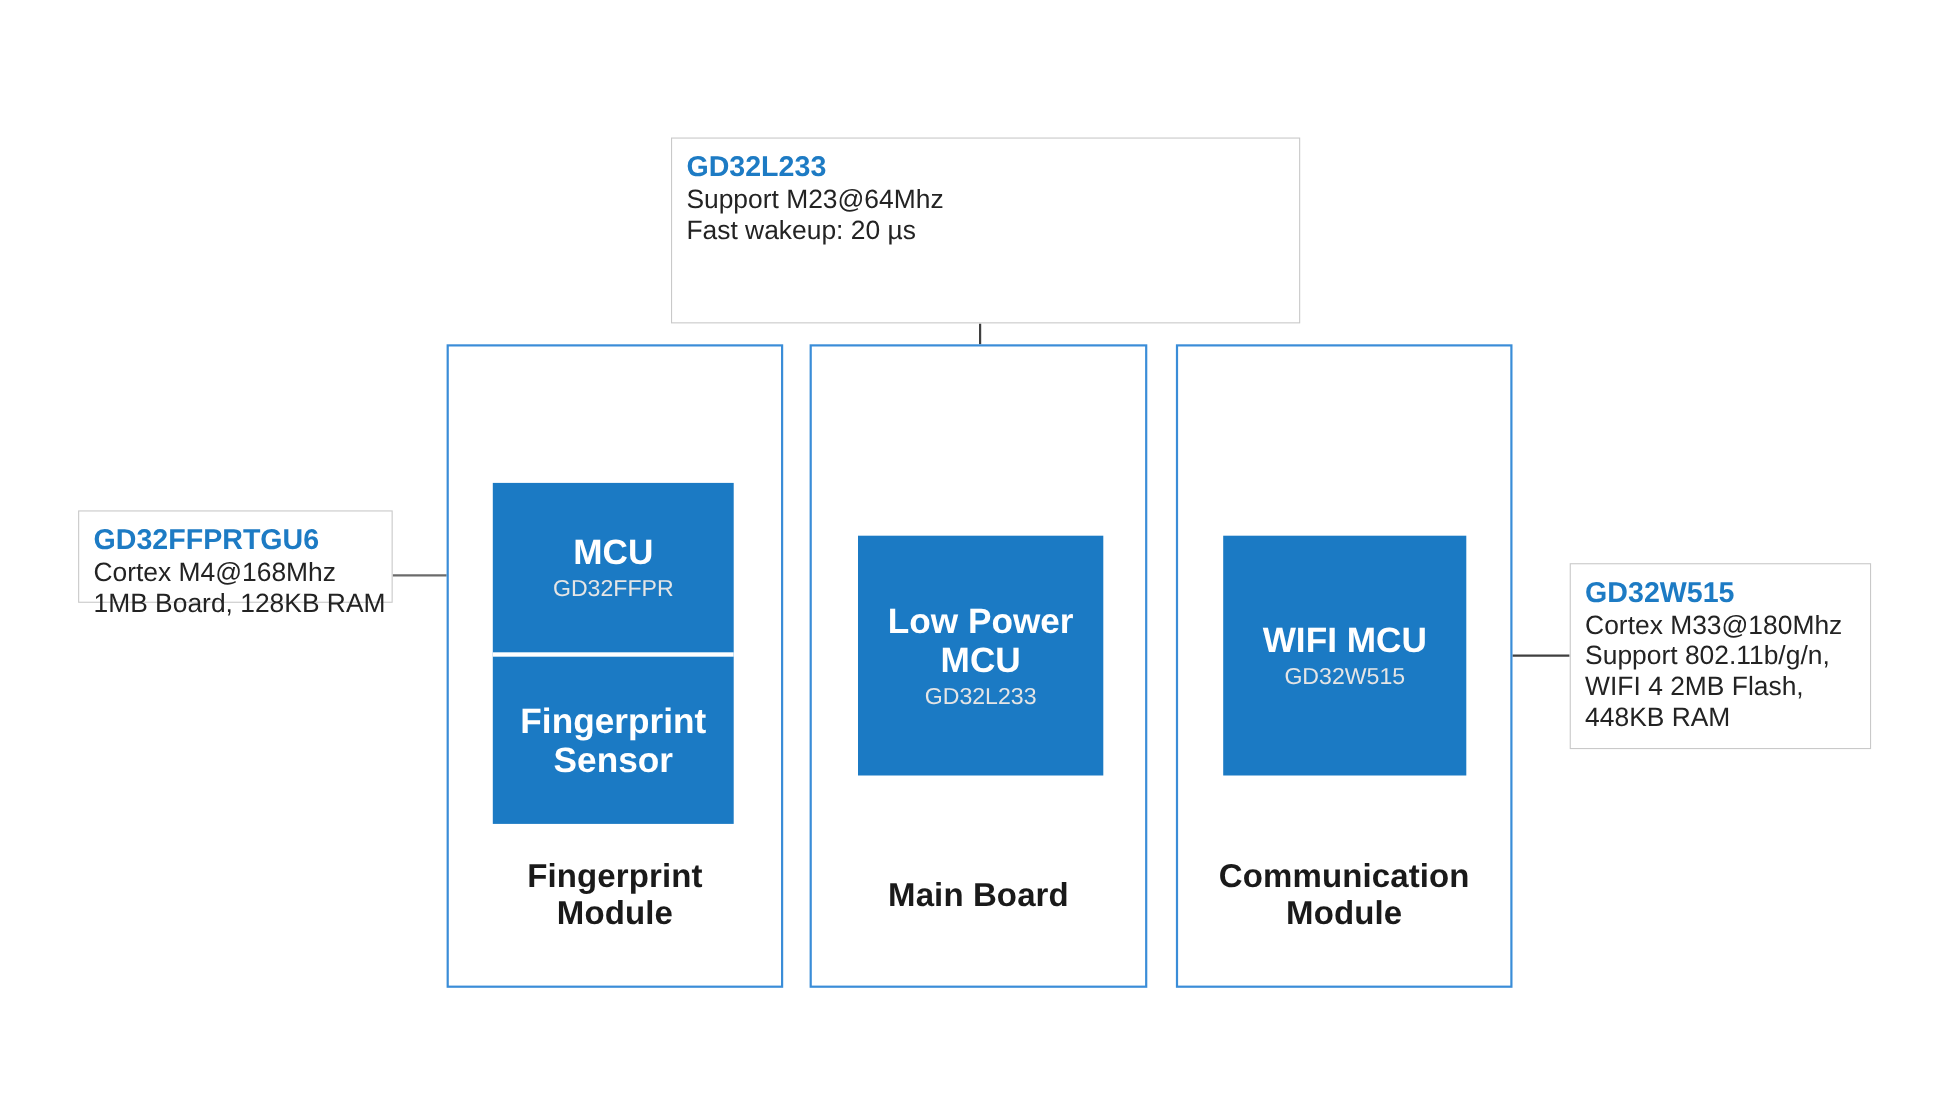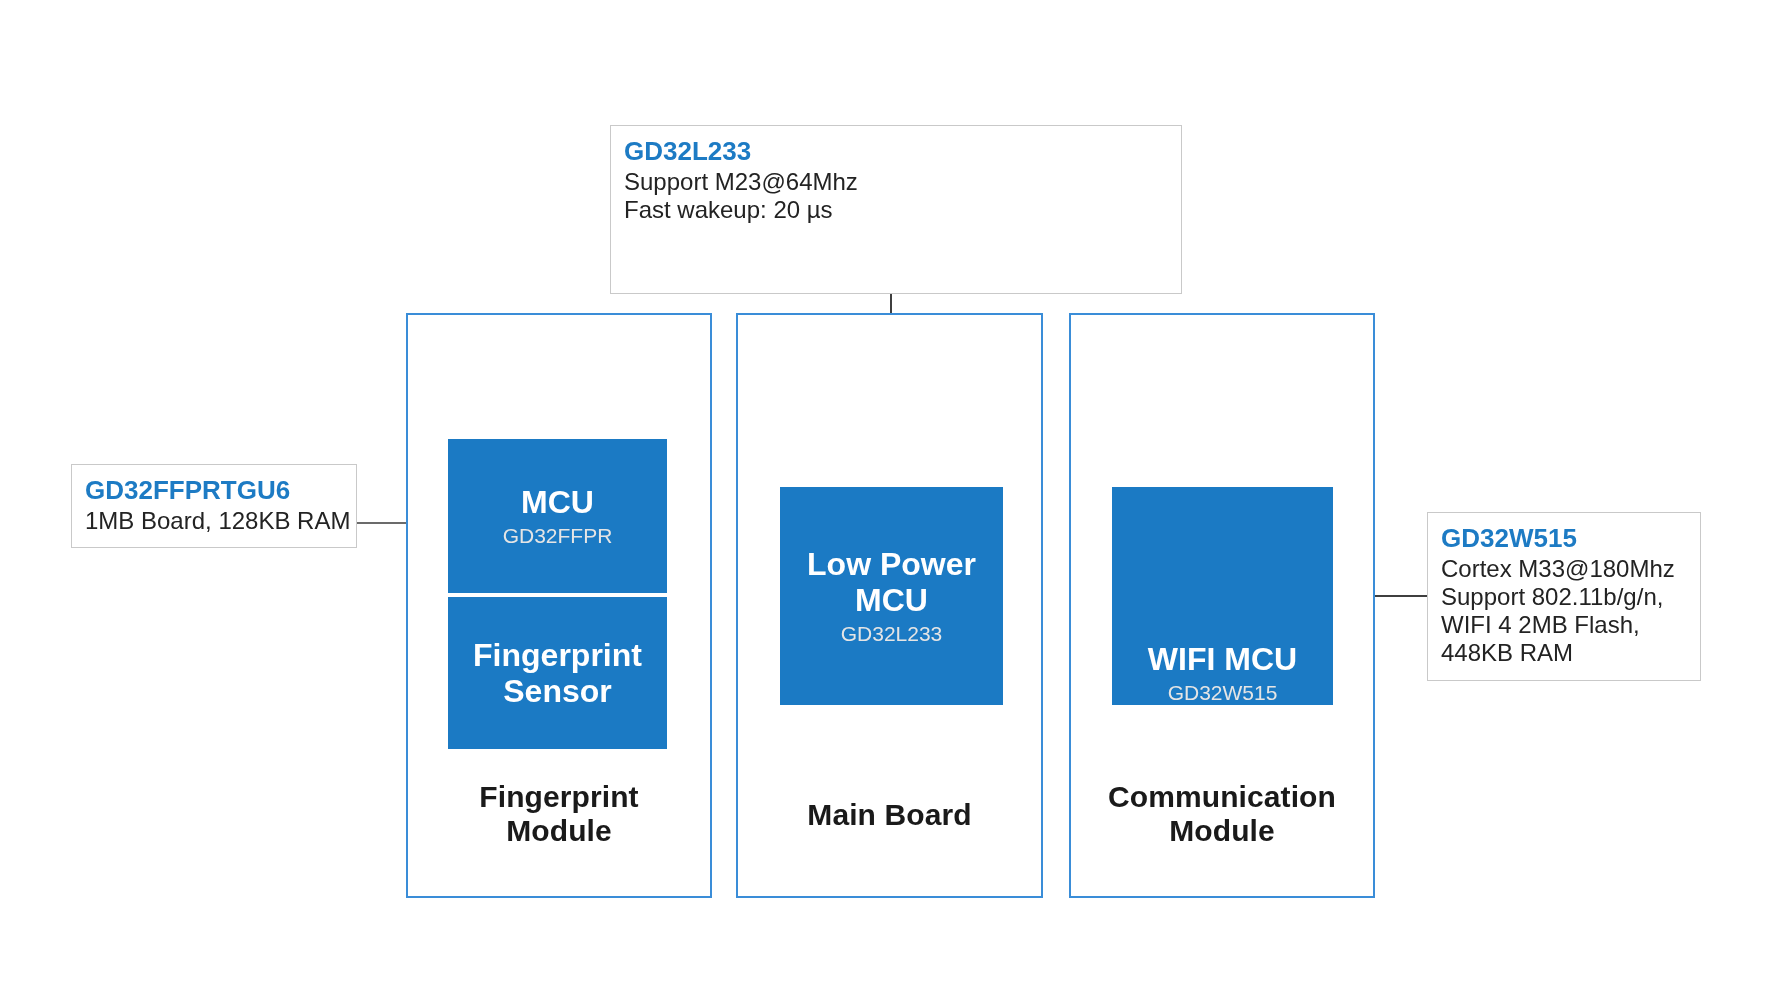--- a/index.html
+++ b/index.html
@@ -168,33 +168,34 @@
     <div class="chip-sub">GD32L233</div>
   </div>
 
   <div class="module-box" style="left:1069px; top:313px; width:306px; height:585px;">
   </div>
   <div class="module-caption" style="left:1060px; top:780px; width:324px;">
     <div>Communication</div>
     <div>Module</div>
   </div>
 
-  <div class="chip" style="left:1112px; top:487px; width:221px; height:218px;justify-content:flex-end;">
+  <div class="chip" style="left:1112px; top:487px; width:221px; height:218px;">
     <div class="chip-title">WIFI MCU</div>
     <div class="chip-sub">GD32W515</div>
   </div>
 
   <div class="callout" style="left:610px; top:125px; width:572px; height:169px;">
     <div class="callout-title">GD32L233</div>
     <div class="callout-line">Support M23@64Mhz</div>
     <div class="callout-line">Fast wakeup: 20 µs</div>
   </div>
 
   <div class="callout" style="left:71px; top:464px; width:286px; height:84px;">
     <div class="callout-title">GD32FFPRTGU6</div>
+    <div class="callout-line">Cortex M4@168Mhz</div>
     <div class="callout-line">1MB Board, 128KB RAM</div>
   </div>
 
   <div class="callout" style="left:1427px; top:512px; width:274px; height:169px;">
     <div class="callout-title">GD32W515</div>
     <div class="callout-line">Cortex M33@180Mhz</div>
     <div class="callout-line">Support 802.11b/g/n,</div>
     <div class="callout-line">WIFI 4 2MB Flash,</div>
     <div class="callout-line">448KB RAM</div>
   </div>

